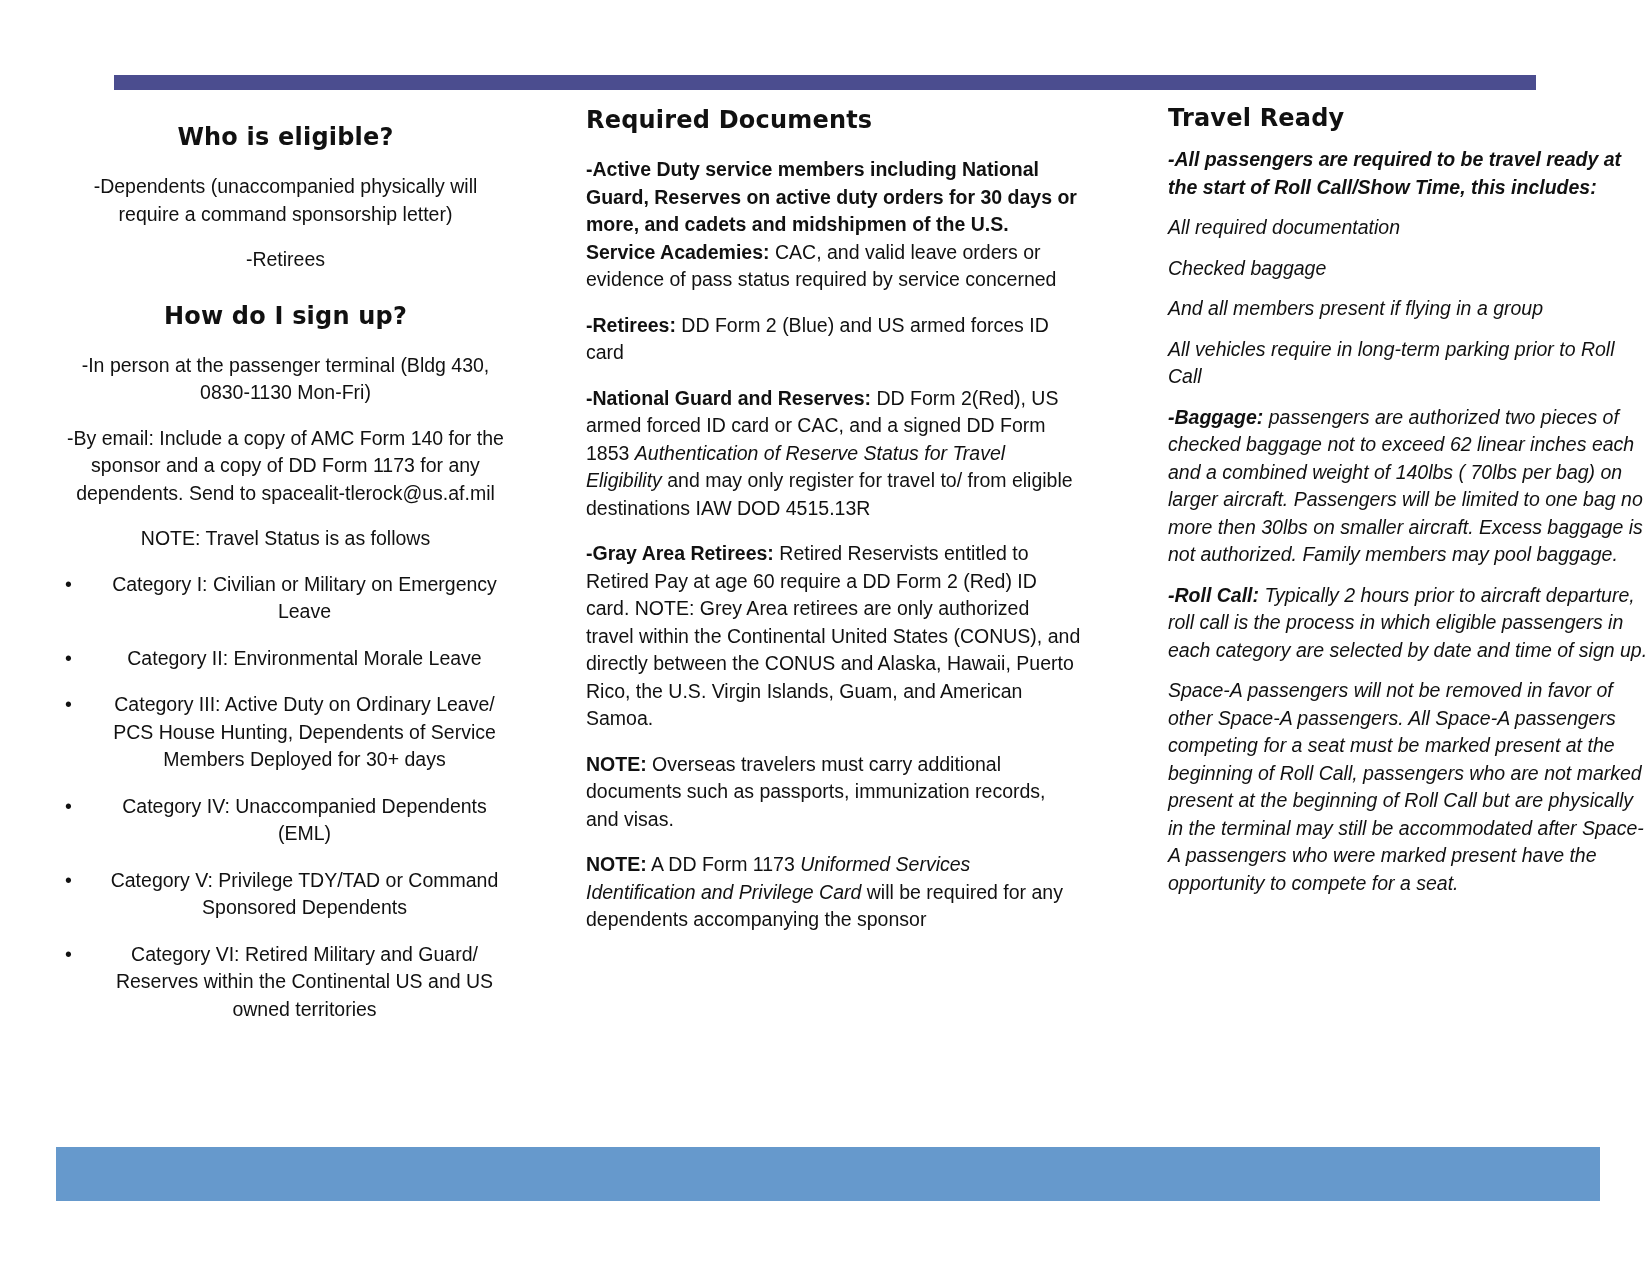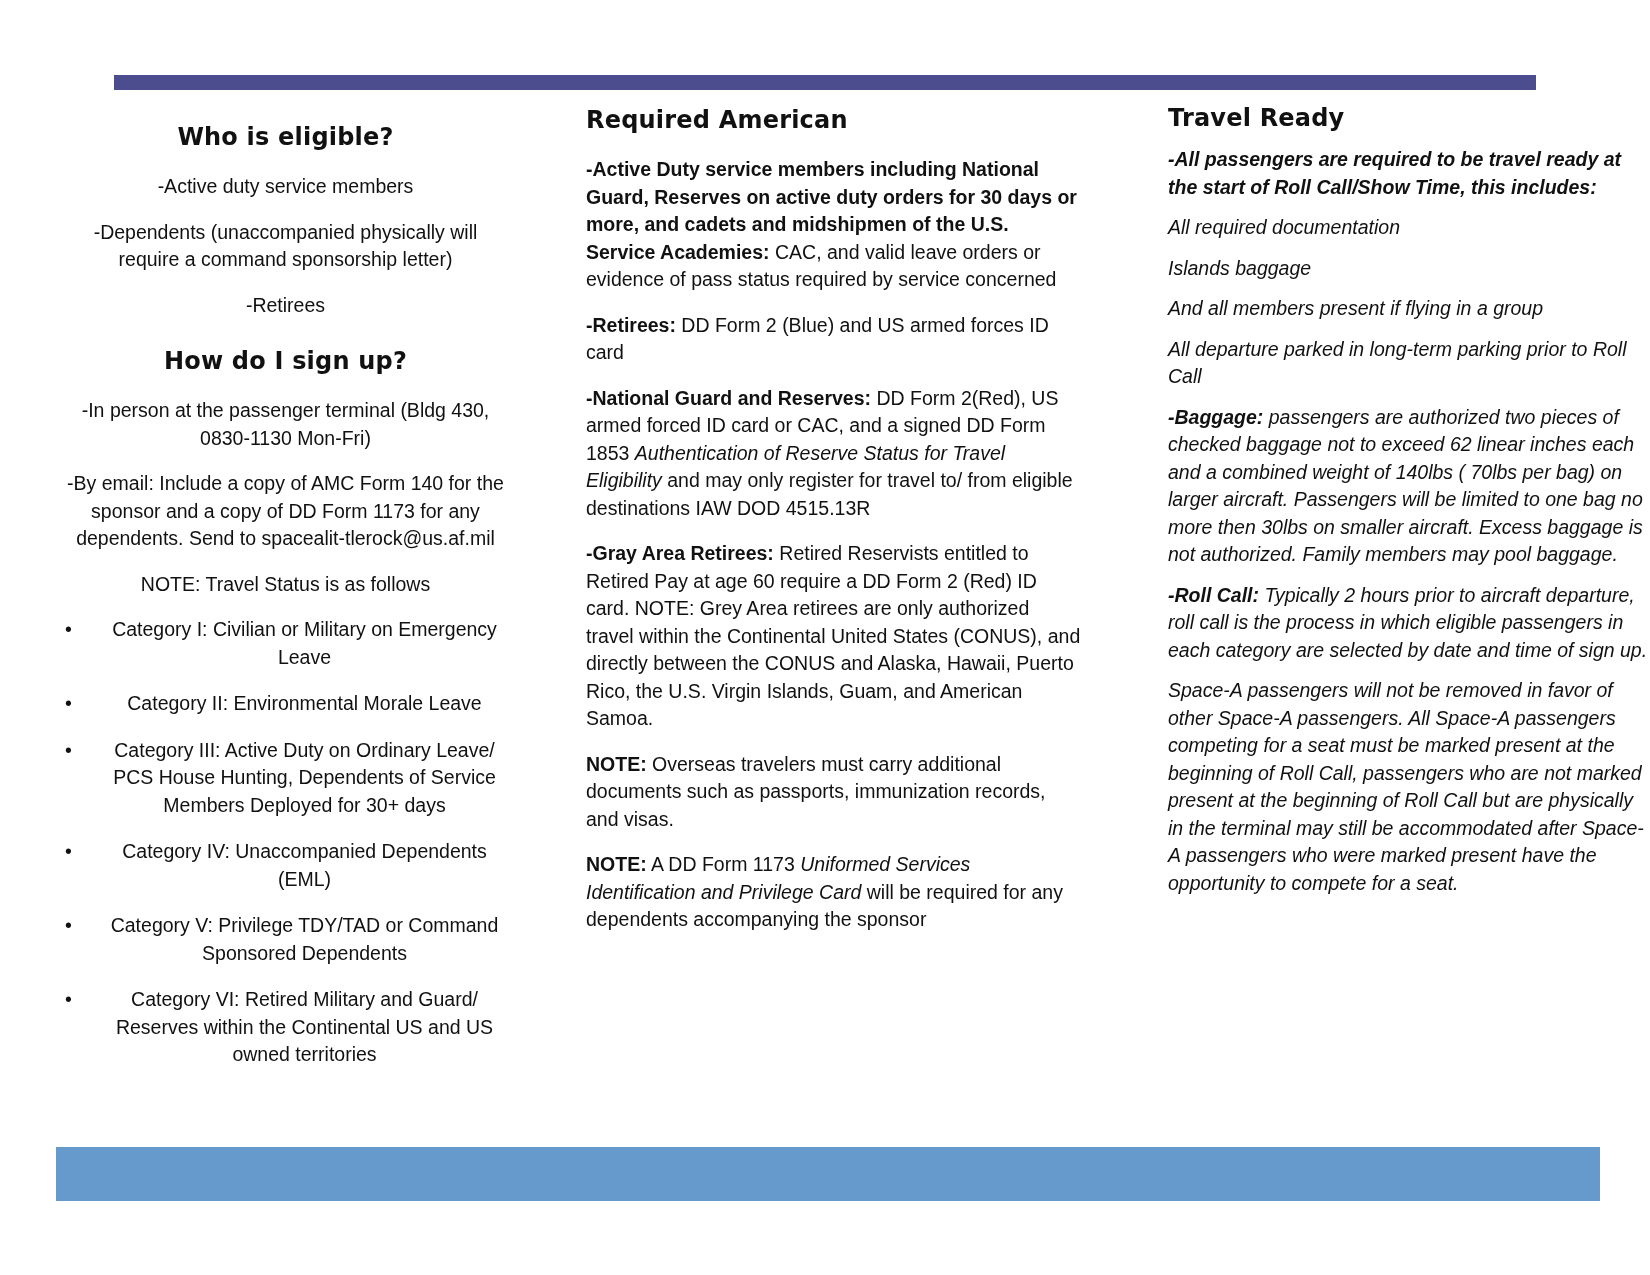--- a/index.html
+++ b/index.html
@@ -22,53 +22,52 @@
   li .bullet { position:absolute; left:2px; top:0; }
   .intro-bold { font-weight:bold; }
 </style>
 </head>
 <body>
 
 <div class="top-bar"></div>
 
 <div class="col col1">
   <h2>Who is eligible?</h2>
-  <p>-Active duty service members</p>
   <p>-Dependents (unaccompanied physically will require a command sponsorship letter)</p>
   <p>-Retirees</p>
 
   <h2 class="second">How do I sign up?</h2>
   <p>-In person at the passenger terminal (Bldg 430, 0830-1130 Mon-Fri)</p>
   <p>-By email: Include a copy of AMC Form 140 for the sponsor and a copy of DD Form 1173 for any dependents. Send to spacealit-tlerock@us.af.mil</p>
   <p>NOTE: Travel Status is as follows</p>
   <ul>
     <li><span class="bullet">•</span><span>Category I: Civilian or Military on Emergency Leave</span></li>
     <li><span class="bullet">•</span><span>Category II: Environmental Morale Leave</span></li>
     <li><span class="bullet">•</span><span>Category III: Active Duty on Ordinary Leave/ PCS House Hunting, Dependents of Service Members Deployed for 30+ days</span></li>
     <li><span class="bullet">•</span><span>Category IV: Unaccompanied Dependents (EML)</span></li>
     <li><span class="bullet">•</span><span>Category V: Privilege TDY/TAD or Command Sponsored Dependents</span></li>
     <li><span class="bullet">•</span><span>Category VI: Retired Military and Guard/ Reserves within the Continental US and US owned territories</span></li>
   </ul>
 </div>
 
 <div class="col col2">
-  <h2>Required American</h2>
+  <h2>Required Documents</h2>
   <p><b>-Active Duty service members including National Guard, Reserves on active duty orders for 30 days or more, and cadets and midshipmen of the U.S. Service Academies:</b><span> CAC, and valid leave orders or evidence of pass status required by service concerned</span></p>
   <p><b>-Retirees:</b><span> DD Form 2 (Blue) and US armed forces ID card</span></p>
   <p><b>-National Guard and Reserves:</b><span> DD Form 2(Red), US armed forced ID card or CAC, and a signed DD Form 1853 </span><i>Authentication of Reserve Status for Travel Eligibility</i><span> and may only register for travel to/ from eligible destinations IAW DOD 4515.13R</span></p>
   <p><b>-Gray Area Retirees:</b><span> Retired Reservists entitled to Retired Pay at age 60 require a DD Form 2 (Red) ID card. NOTE: Grey Area retirees are only authorized travel within the Continental United States (CONUS), and directly between the CONUS and Alaska, Hawaii, Puerto Rico, the U.S. Virgin Islands, Guam, and American Samoa.</span></p>
   <p><b>NOTE:</b><span> Overseas travelers must carry additional documents such as passports, immunization records, and visas.</span></p>
   <p><b>NOTE:</b><span> A DD Form 1173 </span><i>Uniformed Services Identification and Privilege Card</i><span> will be required for any dependents accompanying the sponsor</span></p>
 </div>
 
 <div class="col col3">
   <h2 style="margin-bottom:12px">Travel Ready</h2>
   <p class="intro-bold">-All passengers are required to be travel ready at the start of Roll Call/Show Time, this includes:</p>
   <p>All required documentation</p>
-  <p>Islands baggage</p>
+  <p>Checked baggage</p>
   <p>And all members present if flying in a group</p>
-  <p>All departure parked in long-term parking prior to Roll Call</p>
+  <p>All vehicles require in long-term parking prior to Roll Call</p>
   <p><b>-Baggage:</b><span> passengers are authorized two pieces of checked baggage not to exceed 62 linear inches each and a combined weight of 140lbs ( 70lbs per bag) on larger aircraft. Passengers will be limited to one bag no more then 30lbs on smaller aircraft. Excess baggage is not authorized. Family members may pool baggage.</span></p>
   <p><b>-Roll Call:</b><span> Typically 2 hours prior to aircraft departure, roll call is the process in which eligible passengers in each category are selected by date and time of sign up.</span></p>
   <p>Space-A passengers will not be removed in favor of other Space-A passengers. All Space-A passengers competing for a seat must be marked present at the beginning of Roll Call, passengers who are not marked present at the beginning of Roll Call but are physically in the terminal may still be accommodated after Space-A passengers who were marked present have the opportunity to compete for a seat.</p>
 </div>
 
 <div class="bottom-bar"></div>
 
 </body></html>

